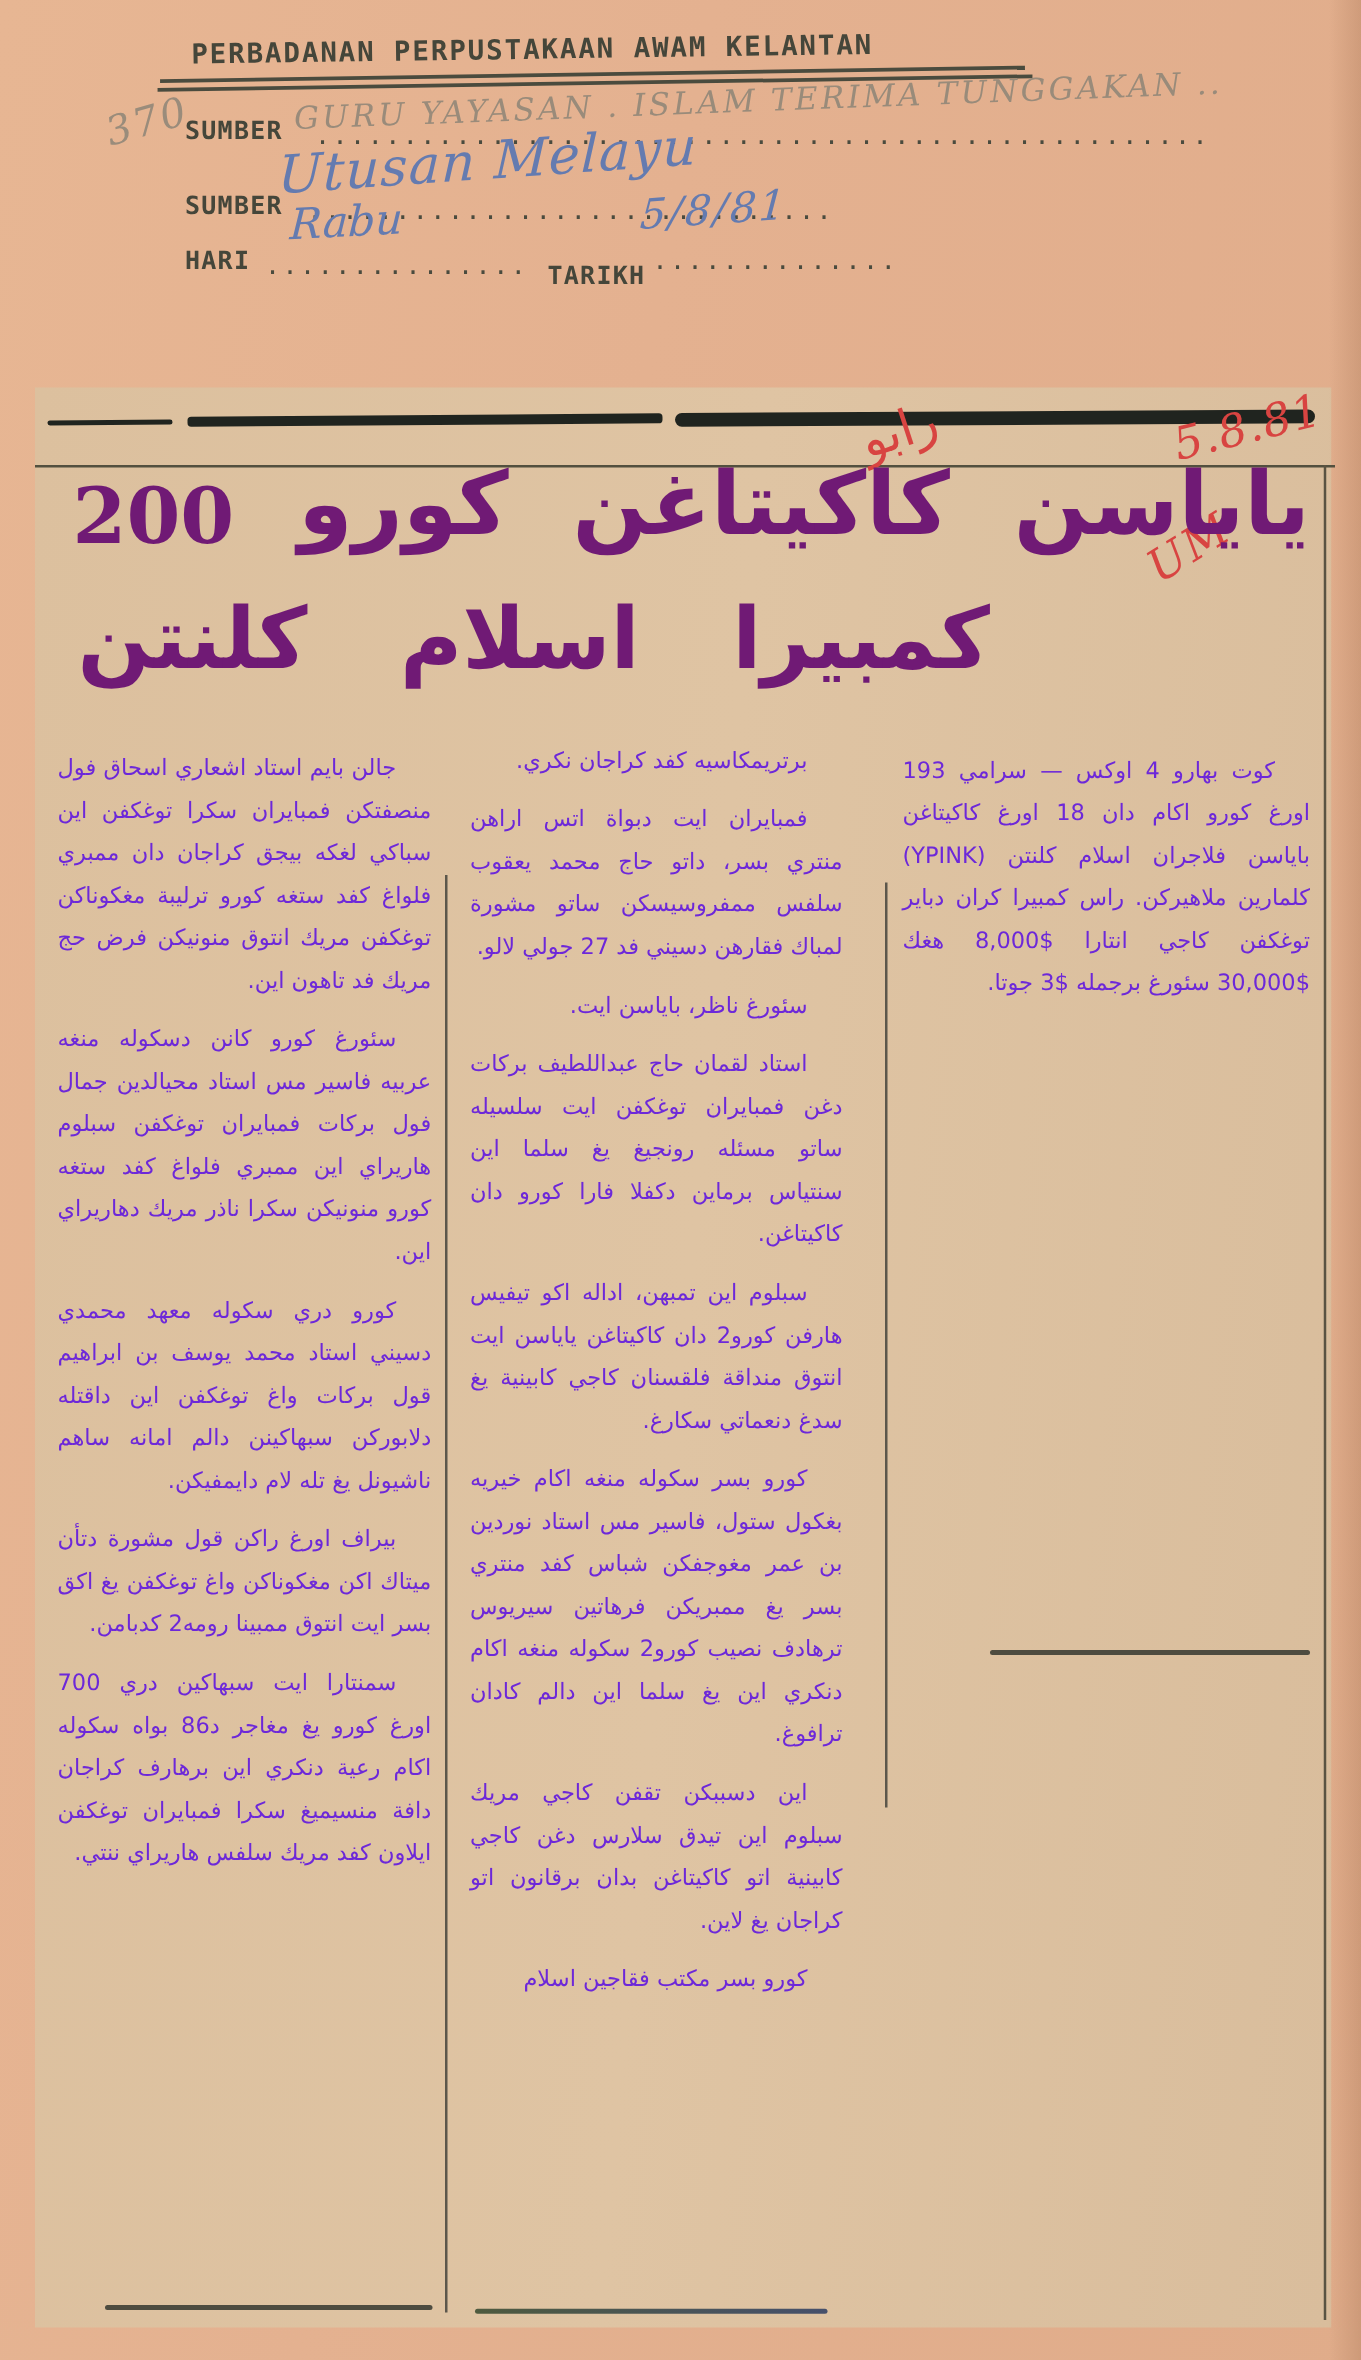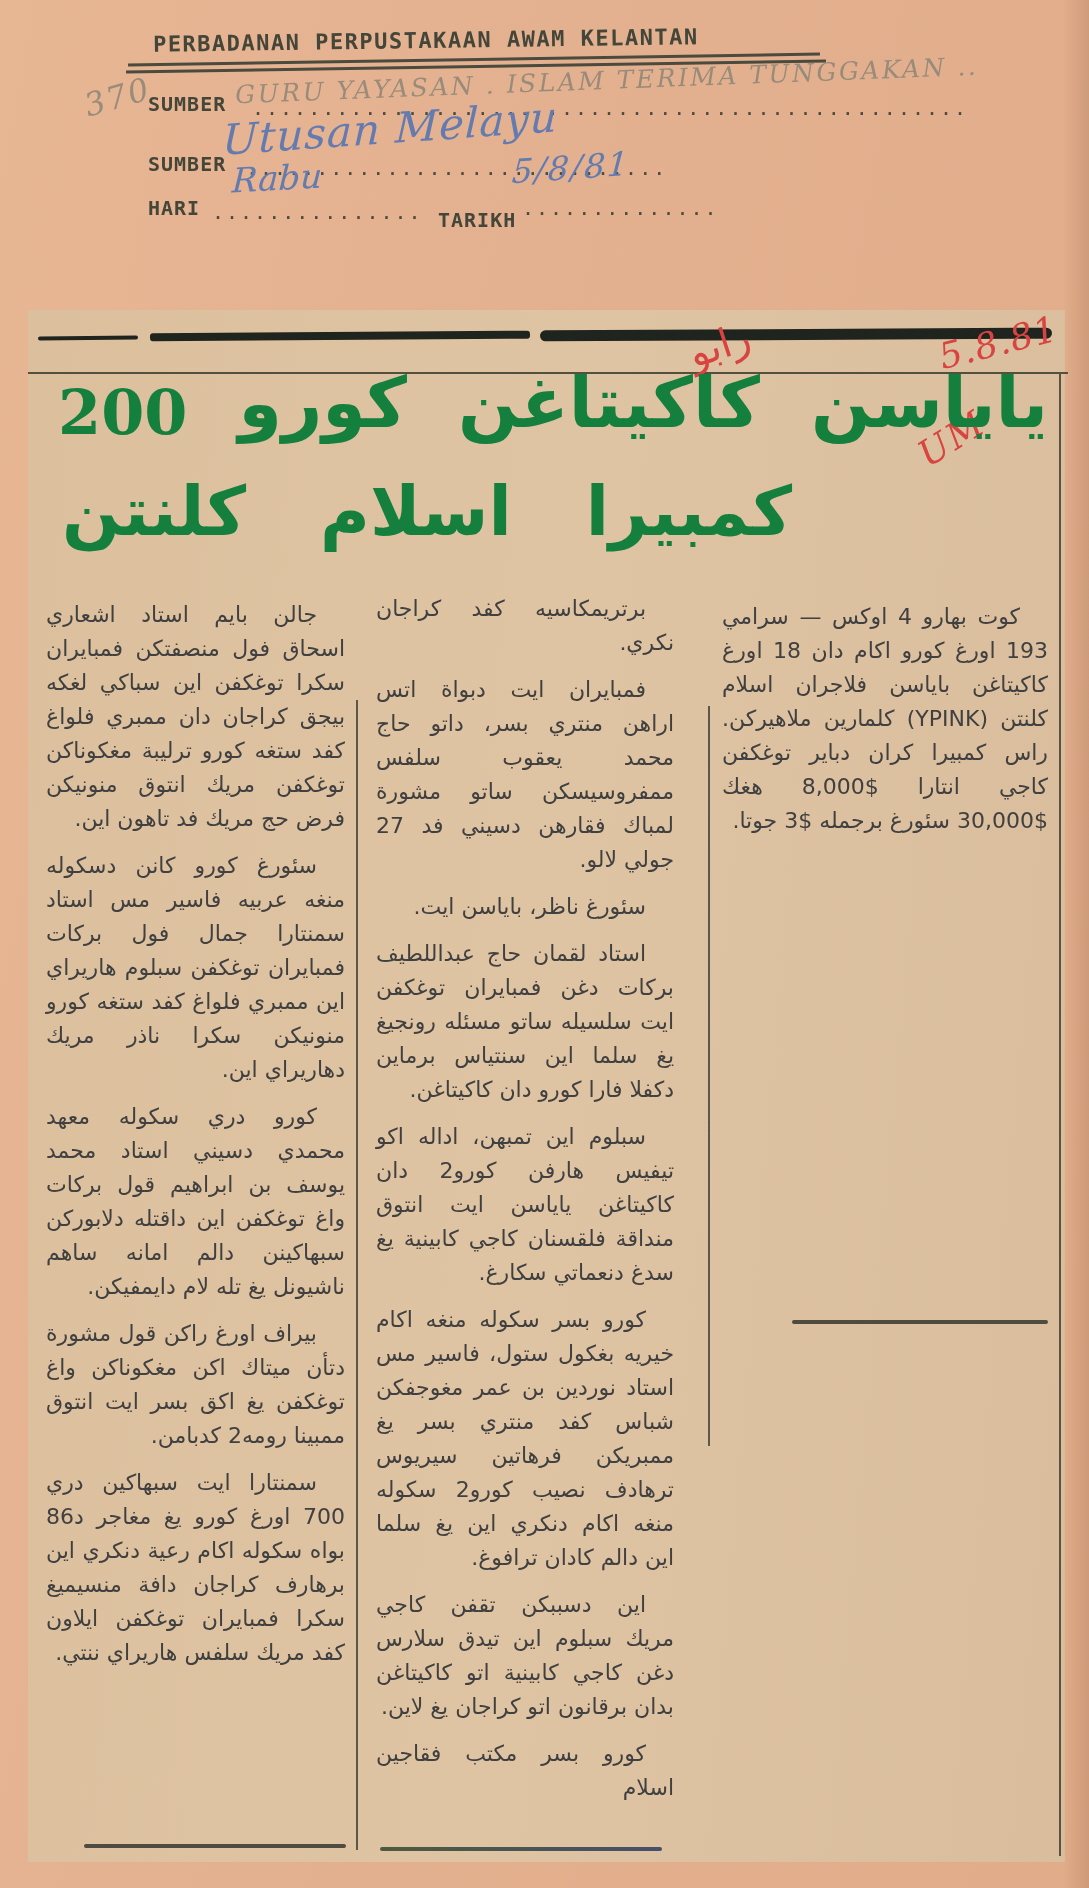--- a/index.html
+++ b/index.html
@@ -31,27 +31,27 @@
     background:linear-gradient(95deg,#dcc09e 0%,#dfc4a3 50%,#d9bd9c 100%);}
   .torn{position:absolute;background:#20241f;border-radius:3px;}
   .torn1{left:38px;top:336px;width:100px;height:4px;transform:rotate(-.5deg);}
   .torn2{left:150px;top:332px;width:380px;height:8px;transform:rotate(-.4deg);}
   .torn3{left:540px;top:329px;width:512px;height:11px;border-radius:6px;transform:rotate(-.3deg);}
   .clip-topline{position:absolute;left:28px;top:372px;width:1040px;height:2px;background:#53503f;}
   .clip-rightline{position:absolute;left:1059px;top:372px;width:2px;height:1484px;background:#5a5342;}
   .ann-date{position:absolute;left:938px;top:322px;font-size:36px;transform:rotate(-14deg);letter-spacing:1px;}
   .ann-rabu{position:absolute;left:688px;top:322px;font-size:40px;transform:rotate(-18deg);}
   .ann-um{position:absolute;left:916px;top:418px;font-size:36px;transform:rotate(-32deg);letter-spacing:2px;}
-  .headline-row{position:absolute;display:flex;justify-content:space-between;align-items:flex-start;color:#15803d;font-weight:700;}
+  .headline-row{position:absolute;display:flex;justify-content:space-between;align-items:flex-start;color:#701a75;font-weight:700;}
   .hl1{left:58px;top:368px;width:990px;font-size:70px;line-height:1.0;}
   .hl1 .num{font-size:62px;padding-top:14px;font-family:"DejaVu Serif",serif;}
   .hl2{left:62px;top:478px;width:730px;font-size:68px;line-height:1.0;}
   .hl-tok{white-space:nowrap;}
   
-  .col{position:absolute;direction:rtl;text-align:justify;color:#404040;font-size:22px;line-height:34px;}
+  .col{position:absolute;direction:rtl;text-align:justify;color:#6d28d9;font-size:18px;line-height:34px;}
   .col p{margin:0 0 13px 0;text-indent:28px;}
   .col-left{left:46px;top:598px;width:299px;}
   .col-mid{left:376px;top:592px;width:298px;}
   .col-right{left:722px;top:600px;width:326px;}
   .vrule{position:absolute;width:2px;background:#5c574b;}
   .vr1{left:356px;top:700px;height:1150px;}
   .vr2{left:708px;top:706px;height:740px;}
   .endrule{position:absolute;height:4px;background:#4e4c40;border-radius:2px;}
   .er-right{left:792px;top:1320px;width:256px;}
   .er-left{left:84px;top:1844px;width:262px;}
@@ -105,21 +105,21 @@
   <span class="hl-tok">ياياسن</span>
 </div>
 <div class="headline-row hl2">
   <span class="hl-tok">كلنتن</span>
   <span class="hl-tok">اسلام</span>
   <span class="hl-tok">كمبيرا</span>
 </div>
 
 <div class="col col-left">
   <p>جالن بايم استاد اشعاري اسحاق فول منصفتكن فمبايران سكرا توغكفن اين سباكي لغكه بيجق كراجان دان ممبري فلواغ كفد ستغه كورو ترليبة مغكوناكن توغكفن مريك انتوق منونيكن فرض حج مريك فد تاهون اين.</p>
-  <p>سئورغ كورو كانن دسكوله منغه عربيه فاسير مس استاد سمنتارا جمال فول بركات فمبايران توغكفن سبلوم هاريراي اين ممبري فلواغ كفد ستغه كورو منونيكن سكرا ناذر مريك دهاريراي اين.</p>
+  <p>سئورغ كورو كانن دسكوله منغه عربيه فاسير مس استاد محيالدين جمال فول بركات فمبايران توغكفن سبلوم هاريراي اين ممبري فلواغ كفد ستغه كورو منونيكن سكرا ناذر مريك دهاريراي اين.</p>
   <p>كورو دري سكوله معهد محمدي دسيني استاد محمد يوسف بن ابراهيم قول بركات واغ توغكفن اين داقتله دلابوركن سبهاكينن دالم امانه ساهم ناشيونل يغ تله لام دايمفيكن.</p>
   <p>بيراف اورغ راكن قول مشورة دتأن ميتاك اكن مغكوناكن واغ توغكفن يغ اكق بسر ايت انتوق ممبينا رومه2 كدبامن.</p>
   <p>سمنتارا ايت سبهاكين دري 700 اورغ كورو يغ مغاجر د86 بواه سكوله اكام رعية دنكري اين برهارف كراجان دافة منسيميغ سكرا فمبايران توغكفن ايلاون كفد مريك سلفس هاريراي ننتي.</p>
 </div>
 
 <div class="col col-mid">
   <p>برتريمكاسيه كفد كراجان نكري.</p>
   <p>فمبايران ايت دبواة اتس اراهن منتري بسر، داتو حاج محمد يعقوب سلفس ممفروسيسكن ساتو مشورة لمباك فقارهن دسيني فد 27 جولي لالو.</p>
   <p>سئورغ ناظر، باياسن ايت.</p>
   <p>استاد لقمان حاج عبداللطيف بركات دغن فمبايران توغكفن ايت سلسيله ساتو مسئله رونجيغ يغ سلما اين سنتياس برماين دكفلا فارا كورو دان كاكيتاغن.</p>

